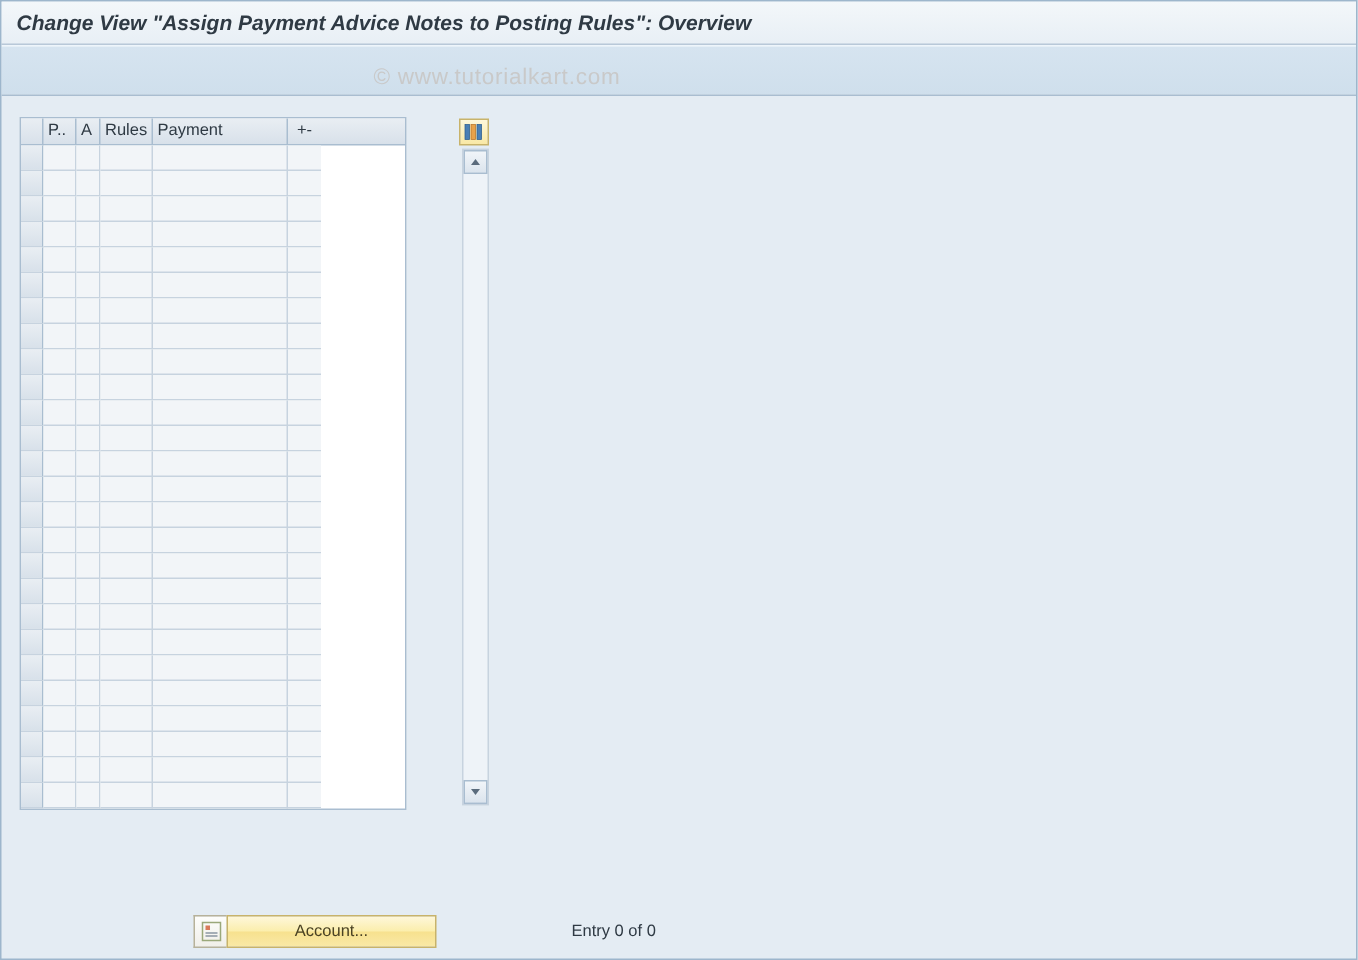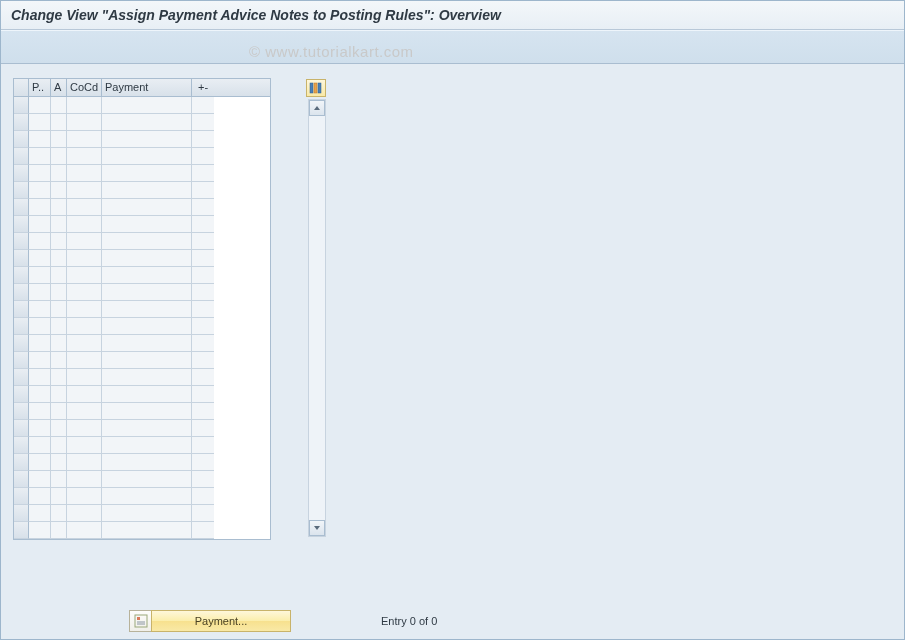--- a/index.html
+++ b/index.html
@@ -175,21 +175,21 @@
 <div class="toolbar-band"></div>
 
 <div class="watermark">© www.tutorialkart.com</div>
 
 <div class="content">
   <div class="grid-wrap">
     <div class="grid-header-row">
       <div class="hcell rowsel"></div>
       <div class="hcell c1">P..</div>
       <div class="hcell c2">A</div>
-      <div class="hcell c3">CoCd</div>
+      <div class="hcell c3">Rules</div>
       <div class="hcell c4">Payment</div>
       <div class="hcell c5">+-</div>
     </div>
     <div class="grid-body" id="grid-body">
         <div class="grid-row">
           <div class="cell rowsel"></div>
           <div class="cell c1"></div>
           <div class="cell c2"></div>
           <div class="cell c3"></div>
           <div class="cell c4"></div>
@@ -424,16 +424,16 @@
 <div class="footer">
   <div class="pos-btn-wrap">
     <div class="pos-icon">
       <svg width="14" height="14" viewBox="0 0 14 14">
         <rect x="1" y="1" width="12" height="12" fill="none" stroke="#9aa87a" stroke-width="1"></rect>
         <rect x="3" y="3" width="3" height="3" fill="#d97a5a"></rect>
         <line x1="3" y1="8" x2="11" y2="8" stroke="#8a96a2" stroke-width="1"></line>
         <line x1="3" y1="10" x2="11" y2="10" stroke="#8a96a2" stroke-width="1"></line>
       </svg>
     </div>
-    <div class="pos-btn">Payment...</div>
+    <div class="pos-btn">Account...</div>
   </div>
   <div class="entry-text">Entry 0 of 0</div>
 </div>
 
 </body></html>

